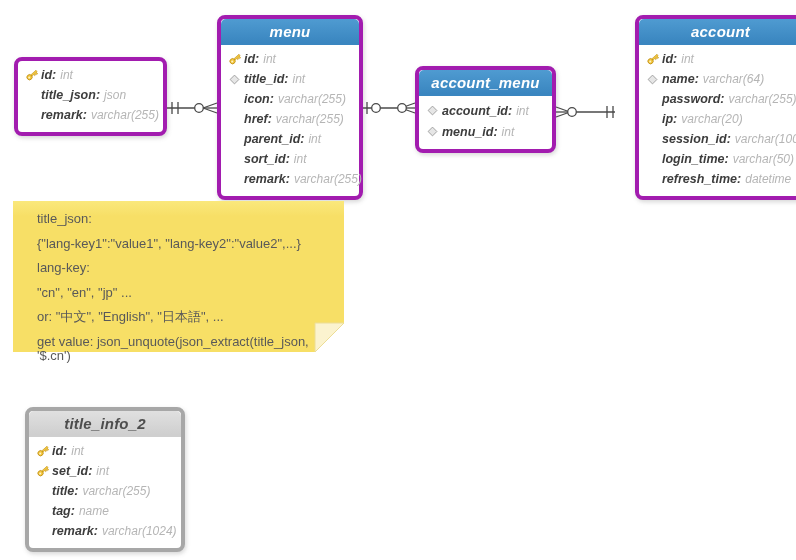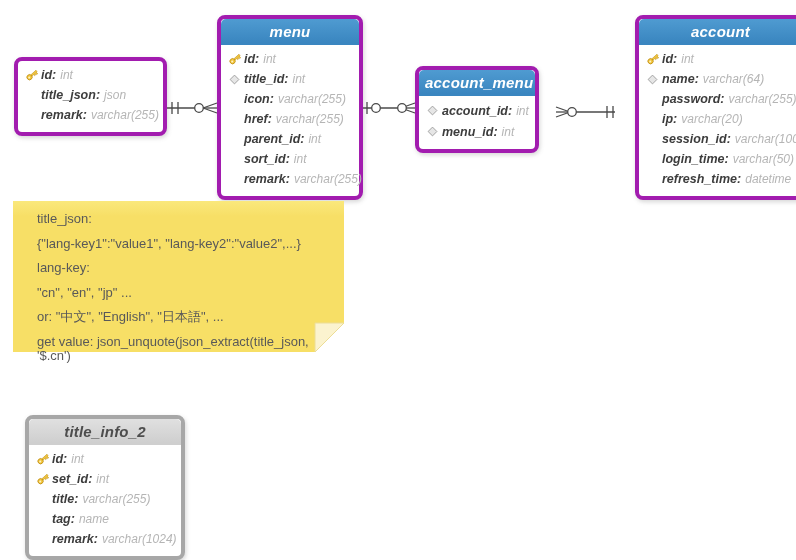--- a/index.html
+++ b/index.html
@@ -162,21 +162,21 @@
       </div>
       <div class="row">
         <span class="ic"></span>
         <span class="fn">remark</span>
           <span class="sep">:</span>
         <span class="ft">varchar(255)</span>
       </div>
     </div>
   </div>
 
-  <div class="table" style="left:415px;top:66px;width:124px;">
+  <div class="table" style="left:415px;top:66px;width:141px;">
     <div class="table-header">account_menu</div>
     <div class="table-body">
       <div class="row" style="height:21px;text-align:right;">
         <span class="ic">
             <svg width="11" height="11" viewBox="0 0 12 12">
               <path d="M6 1.2 L10.8 6 L6 10.8 L1.2 6 Z" fill="#e6e6e6" stroke="#9b9b9b" stroke-width="1"></path>
             </svg>
           </span>
         <span class="fn">account_id</span>
           <span class="sep">:</span>
@@ -261,21 +261,21 @@
     <p>lang-key:</p>
     <p>"cn", "en", "jp" ...</p>
     <p>or: "中文", "English", "日本語", ...</p>
     <p>get value: json_unquote(json_extract(title_json, '$.cn')</p>
     <svg class="note-fold" width="30" height="30" viewBox="0 0 30 30">
       <polygon points="30,1 30,30 1,30" fill="#ffffff"></polygon>
       <polygon points="1,30 30,1 1,1" fill="#fbf3cf" stroke="#ecdd96" stroke-width="1"></polygon>
     </svg>
   </div>
 
-  <div class="table gray" style="left:25px;top:407px;width:160px;margin-top:8px;">
+  <div class="table gray" style="left:25px;top:407px;width:160px;">
     <div class="table-header">title_info_2</div>
     <div class="table-body">
       <div class="row">
         <span class="ic">
             <svg width="14" height="14" viewBox="0 0 16 16">
               <g transform="rotate(-42 8 8)">
                 <path d="M7 7 H15 V9 H13.8 V11.2 H12.3 V9 H11.2 V10.6 H9.8 V9 H7 Z" fill="#f3c73e" stroke="#b8860b" stroke-width="0.6"></path>
                 <circle cx="4.2" cy="8" r="3" fill="#f3c73e" stroke="#b8860b" stroke-width="0.8"></circle>
                 <circle cx="3.7" cy="8" r="1.1" fill="#fdf2c8"></circle>
               </g>

